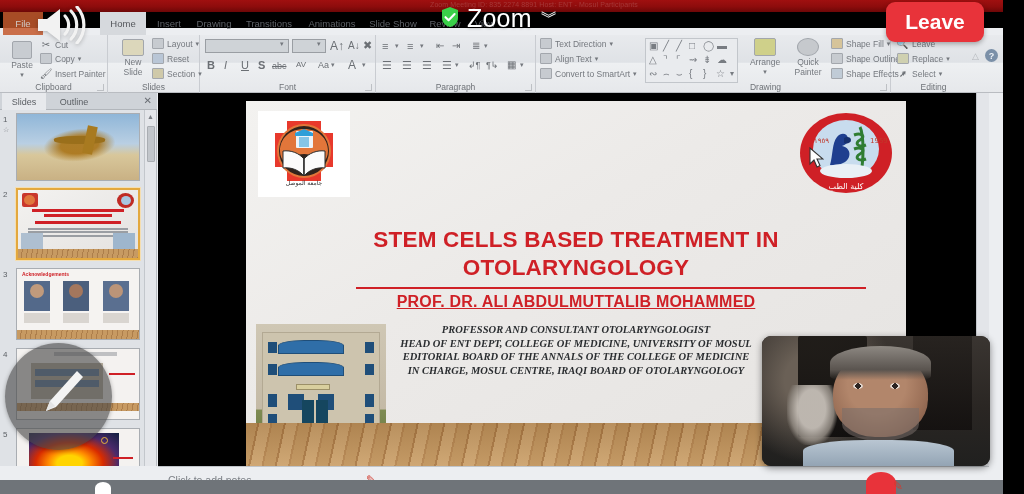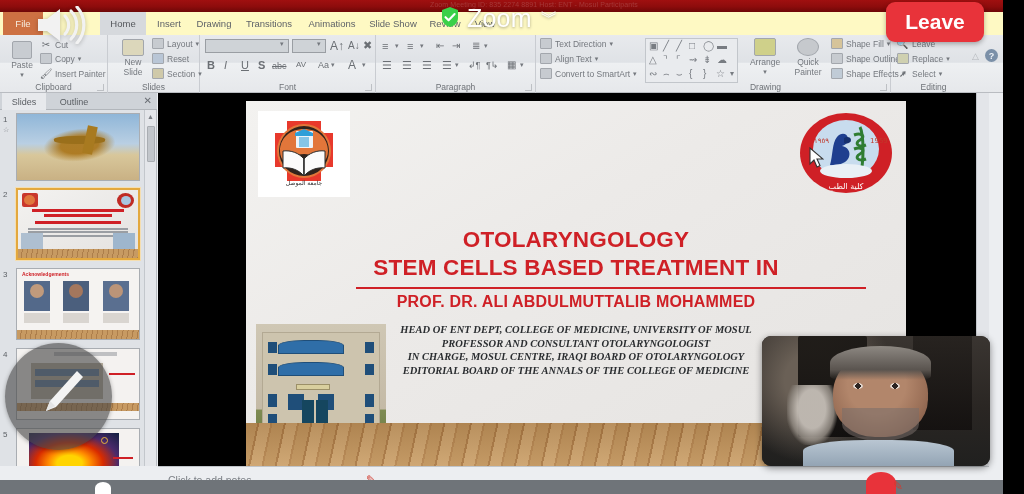--- a/index.html
+++ b/index.html
@@ -22,22 +22,22 @@
   }
 
   
   .ppt{
     position:absolute; left:0; top:7px; width:1003px; height:487px;
     background:#eceef1; overflow:hidden;
   }
 
   
   .tabs-row{
-    position:absolute; left:0; top:5px; height:23px; width:1003px;
-    background:#fef9c3;
+    position:absolute; left:0; top:5px; height:16px; width:1003px;
+    background:#000000;
   }
   .tab-file{
     position:absolute; left:3px; top:0; width:40px; height:23px;
     background:#c55a2d; color:#f4e9e4; font-size:9.5px;
     display:flex; align-items:center; justify-content:center;
     opacity:.85;
   }
   .tab{
     position:absolute; top:0; height:23px; color:#5e6268; font-size:9.5px;
     display:flex; align-items:center; justify-content:center; padding:0 6px;
@@ -132,21 +132,21 @@
 
   
   .sl-title{
     position:absolute; left:40px; right:40px; top:125px;
     text-align:center; color:#cf2026; font-weight:bold;
     font-size:22.5px; line-height:28px; letter-spacing:.2px;
   }
   .sl-rule{ position:absolute; left:110px; right:40px; top:186px; height:1.5px; background:#cf2026; }
   .sl-author{
     position:absolute; left:30px; right:30px; top:192px; text-align:center;
-    color:#cf2026; font-weight:bold; font-size:16px; letter-spacing:.2px;
+    color:#cf2026; font-weight:bold; font-size:16px; letter-spacing:.2px;text-decoration:underline;
   }
   .sl-sub{
     position:absolute; left:30px; right:30px; top:222px; text-align:center;
     color:#2a2d30; font-style:italic; font-size:10.5px; line-height:13.5px;
     font-family:"Liberation Serif", serif; font-weight:bold;
   }
   .sl-sub .ln0{ text-decoration:underline; }
   .bldg{
     position:absolute; left:10px; bottom:36px; width:130px; height:118px;
     overflow:hidden; background:#cdc3ae;
@@ -587,31 +587,31 @@
             <text x="74" y="32" font-size="7" fill="#c0392b" font-family="DejaVu Sans, sans-serif">1959</text>
             <text x="50" y="78" font-size="8" fill="#ffffff" text-anchor="middle" font-family="DejaVu Sans, sans-serif">كلية الطب</text>
           </svg>
         </div>
 
         <svg style="position:absolute;left:563px;top:46px" width="15" height="21">
           <path d="M1 1l0 16 4-4 3 7 3-1.4-3-6.6 6 0z" fill="#fff" stroke="#333" stroke-width="1.1"></path>
         </svg>
 
         <div class="sl-title">
+          <div>STEM CELLS BASED TREATMENT IN</div>
           <div>OTOLARYNGOLOGY</div>
-          <div>STEM CELLS BASED TREATMENT IN</div>
         </div>
         <div class="sl-rule"></div>
         <div class="sl-author">PROF. DR. ALI ABDULMUTTALIB MOHAMMED</div>
 
         <div class="sl-sub">
+          <div>PROFESSOR AND CONSULTANT OTOLARYNGOLOGIST</div>
           <div>HEAD OF ENT DEPT, COLLEGE OF MEDICINE, UNIVERSITY OF MOSUL</div>
-          <div>PROFESSOR AND CONSULTANT OTOLARYNGOLOGIST</div>
+          <div>EDITORIAL BOARD OF THE ANNALS OF THE COLLEGE OF MEDICINE</div>
           <div>IN CHARGE, MOSUL CENTRE, IRAQI BOARD OF OTOLARYNGOLOGY</div>
-          <div>EDITORIAL BOARD OF THE ANNALS OF THE COLLEGE OF MEDICINE</div>
         </div>
 
         <div class="bldg">
           <div style="position:absolute;inset:0;background:linear-gradient(180deg,#cfc7b4 0%, #c4baa6 72%, #7e8b52 73%, #6d7a45 100%)"></div>
           <div style="position:absolute;left:6px;top:8px;right:6px;bottom:14px;background:#cdc4ae;border:1px solid #b3a993"></div>
           <div style="position:absolute;left:22px;top:16px;width:66px;height:14px;background:#2f6ea8;border:1px solid #1f4e79;border-radius:40% 40% 0 0"></div>
           <div style="position:absolute;left:22px;top:38px;width:66px;height:14px;background:#2f6ea8;border:1px solid #1f4e79;border-radius:40% 40% 0 0"></div>
           <div style="position:absolute;left:40px;top:60px;width:34px;height:6px;background:#d9cf9e;border:1px solid #9c9068"></div>
           <div style="position:absolute;left:12px;top:18px;width:9px;height:11px;background:#1f4e79"></div>
           <div style="position:absolute;left:12px;top:40px;width:9px;height:11px;background:#1f4e79"></div>

